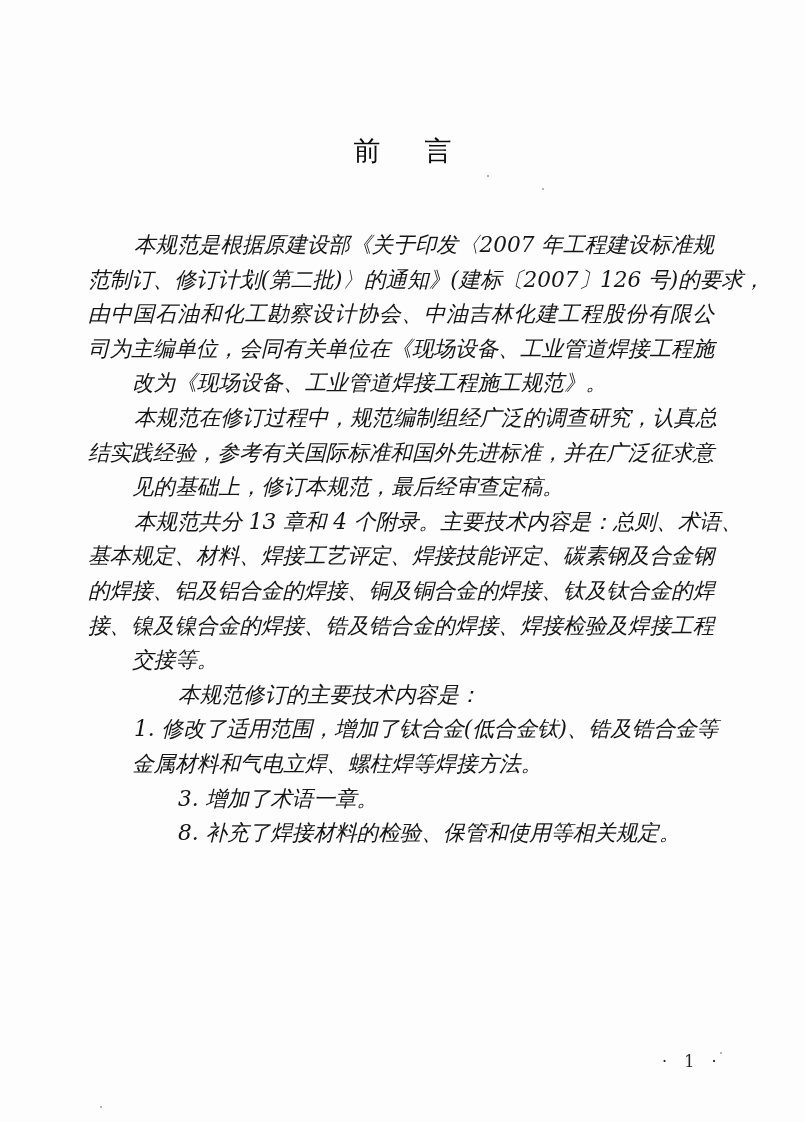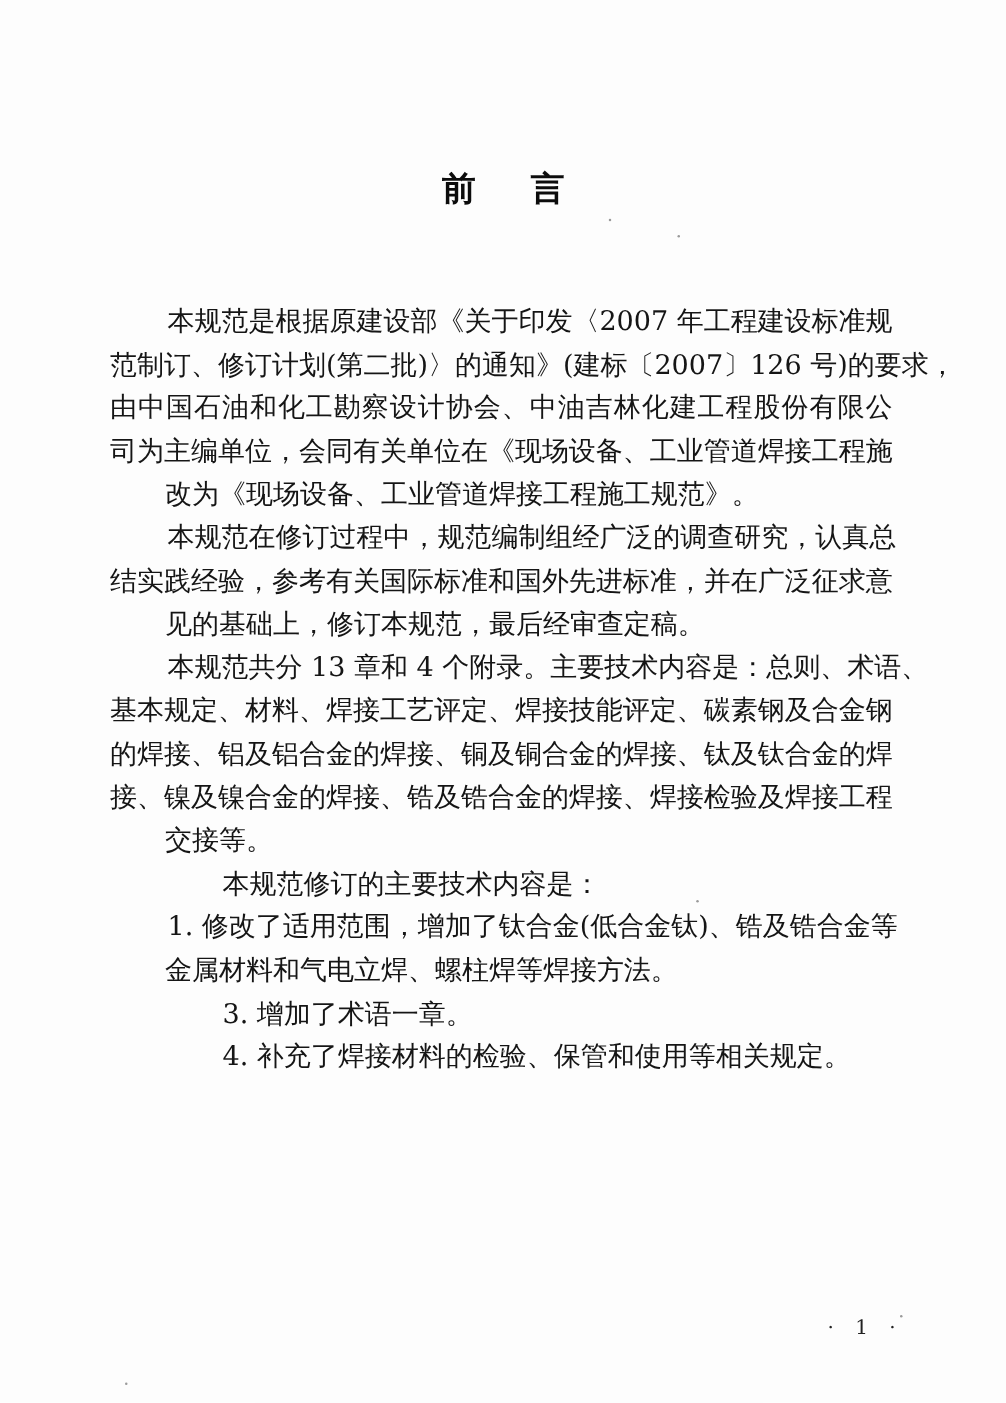--- a/index.html
+++ b/index.html
@@ -1,22 +1,22 @@
 <!DOCTYPE html>
 <html><head>
   <meta charset="utf-8">
   <style>
     html, body { margin: 0; padding: 0; background: #ffffff; }
     body { width: 805px; height: 1122px; position: relative; overflow: hidden;
            font-family: "DejaVu Serif", "Liberation Serif", serif; color: #151515; }
     .page { position: absolute; left: 0; top: 0; width: 805px; height: 1122px; background: #fdfdfd; }
     .title { position: absolute; top: 133px; left: 0; width: 805px; text-align: center;
-             font-family: "DejaVu Sans", "Liberation Sans", sans-serif; font-weight: bold;
+             font-family: "DejaVu Sans", "Liberation Sans", sans-serif; font-weight: normal;
              font-size: 27px; letter-spacing: 44px; text-indent: 44px; color: #0c0c0c; }
-    .body { position: absolute; left: 88px; top: 241px; width: 626px; }
+    .body { position: absolute; left: 88px; top: 228px; width: 626px; font-style: italic; }
     .line { height: 34.6px; line-height: 34.6px; font-size: 21.6px; white-space: nowrap;
             overflow: visible; text-align: justify; text-align-last: justify; }
     .line.last { text-align-last: left; margin-left: 44px; }
     .line.indent { padding-left: 46px; }
     .page-number { position: absolute; top: 1052px; left: 662px; font-size: 16px;
                    letter-spacing: 6px; color: #222; }
     .speck { position: absolute; width: 2px; height: 2px; background: #9a9a9a; border-radius: 1px; }
   </style>
 </head>
 <body>
@@ -56,21 +56,21 @@
       <div class="line indent">1. 修改了适用范围，增加了钛合金(低合金钛)、锆及锆合金等</div>
       <div class="line last">金属材料和气电立焊、螺柱焊等焊接方法。</div>
     </div>
 
 
     <div>
       <div class="line indent last">3. 增加了术语一章。</div>
     </div>
 
     <div>
-      <div class="line indent last">4. 补充了焊接材料的检验、保管和使用等相关规定。</div>
+      <div class="line indent last">8. 补充了焊接材料的检验、保管和使用等相关规定。</div>
     </div>
 
 
   </div>
 
   <div class="page-number">· 1 ·</div>
 
   <div class="speck" style="left:542px;top:188px;"></div>
   <div class="speck" style="left:487px;top:175px;"></div>
   <div class="speck" style="left:557px;top:720px;"></div>

